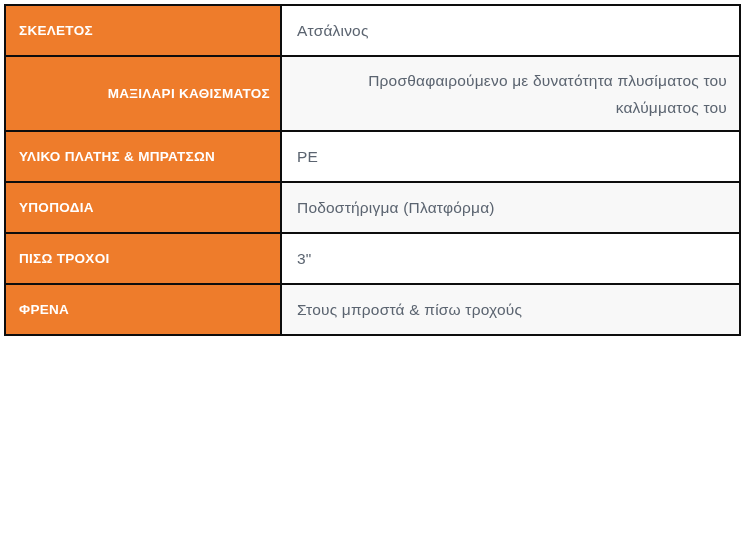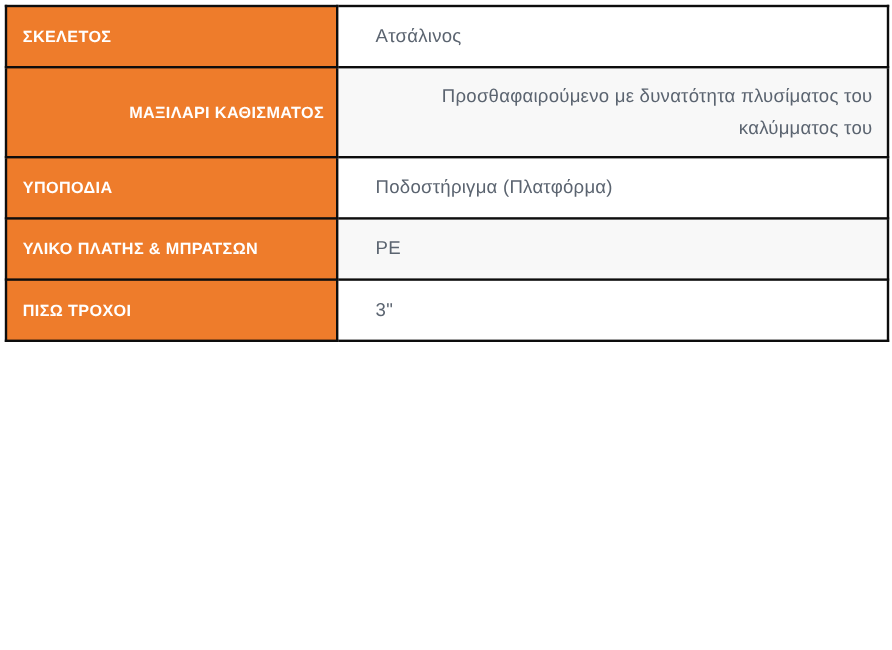--- a/index.html
+++ b/index.html
@@ -26,21 +26,21 @@
     box-sizing: border-box;
   }
   td.label-cell {
     width: 276px;
     background: #ee7c2b;
     padding: 6px 10px 6px 13px;
   }
   td.value-cell {
     width: 459px;
     background: #ffffff;
-    padding: 6px 12px 6px 31px;
+    padding: 6px 12px 6px 15px;
   }
   tr:nth-child(even) td.value-cell {
     background: #f8f8f8;
   }
   .label-text {
     color: #ffffff;
     font-weight: bold;
     font-size: 13.5px;
     letter-spacing: 0.3px;
     line-height: 24px;
@@ -66,26 +66,30 @@
       <tr class="row-single">
         <td class="label-cell"><span class="label-text">ΣΚΕΛΕΤΟΣ</span></td>
         <td class="value-cell"><span class="value-text">Ατσάλινος</span></td>
       </tr>
       <tr class="row-tall">
         <td class="label-cell"><span class="label-text">ΜΑΞΙΛΑΡΙ ΚΑΘΙΣΜΑΤΟΣ</span></td>
         <td class="value-cell"><span class="value-text">Προσθαφαιρούμενο με δυνατότητα πλυσίματος του
 καλύμματος του</span></td>
       </tr>
       <tr class="row-single">
+        <td class="label-cell"><span class="label-text">ΥΛΙΚΟ ΠΛΑΤΗΣ &amp; ΜΠΡΑΤΣΩΝ</span></td>
+        <td class="value-cell"><span class="value-text">PE</span></td>
+      </tr>
+      <tr class="row-single">
         <td class="label-cell"><span class="label-text">ΥΠΟΠΟΔΙΑ</span></td>
         <td class="value-cell"><span class="value-text">Ποδοστήριγμα (Πλατφόρμα)</span></td>
       </tr>
       <tr class="row-single">
-        <td class="label-cell"><span class="label-text">ΥΛΙΚΟ ΠΛΑΤΗΣ &amp; ΜΠΡΑΤΣΩΝ</span></td>
-        <td class="value-cell"><span class="value-text">PE</span></td>
+        <td class="label-cell"><span class="label-text">ΠΙΣΩ ΤΡΟΧΟΙ</span></td>
+        <td class="value-cell"><span class="value-text">3"</span></td>
       </tr>
       <tr class="row-single">
-        <td class="label-cell"><span class="label-text">ΠΙΣΩ ΤΡΟΧΟΙ</span></td>
-        <td class="value-cell"><span class="value-text">3"</span></td>
+        <td class="label-cell"><span class="label-text">ΦΡΕΝΑ</span></td>
+        <td class="value-cell"><span class="value-text">Στους μπροστά &amp; πίσω τροχούς</span></td>
       </tr>
     </tbody>
   </table>
 </div>
 
 </body></html>

